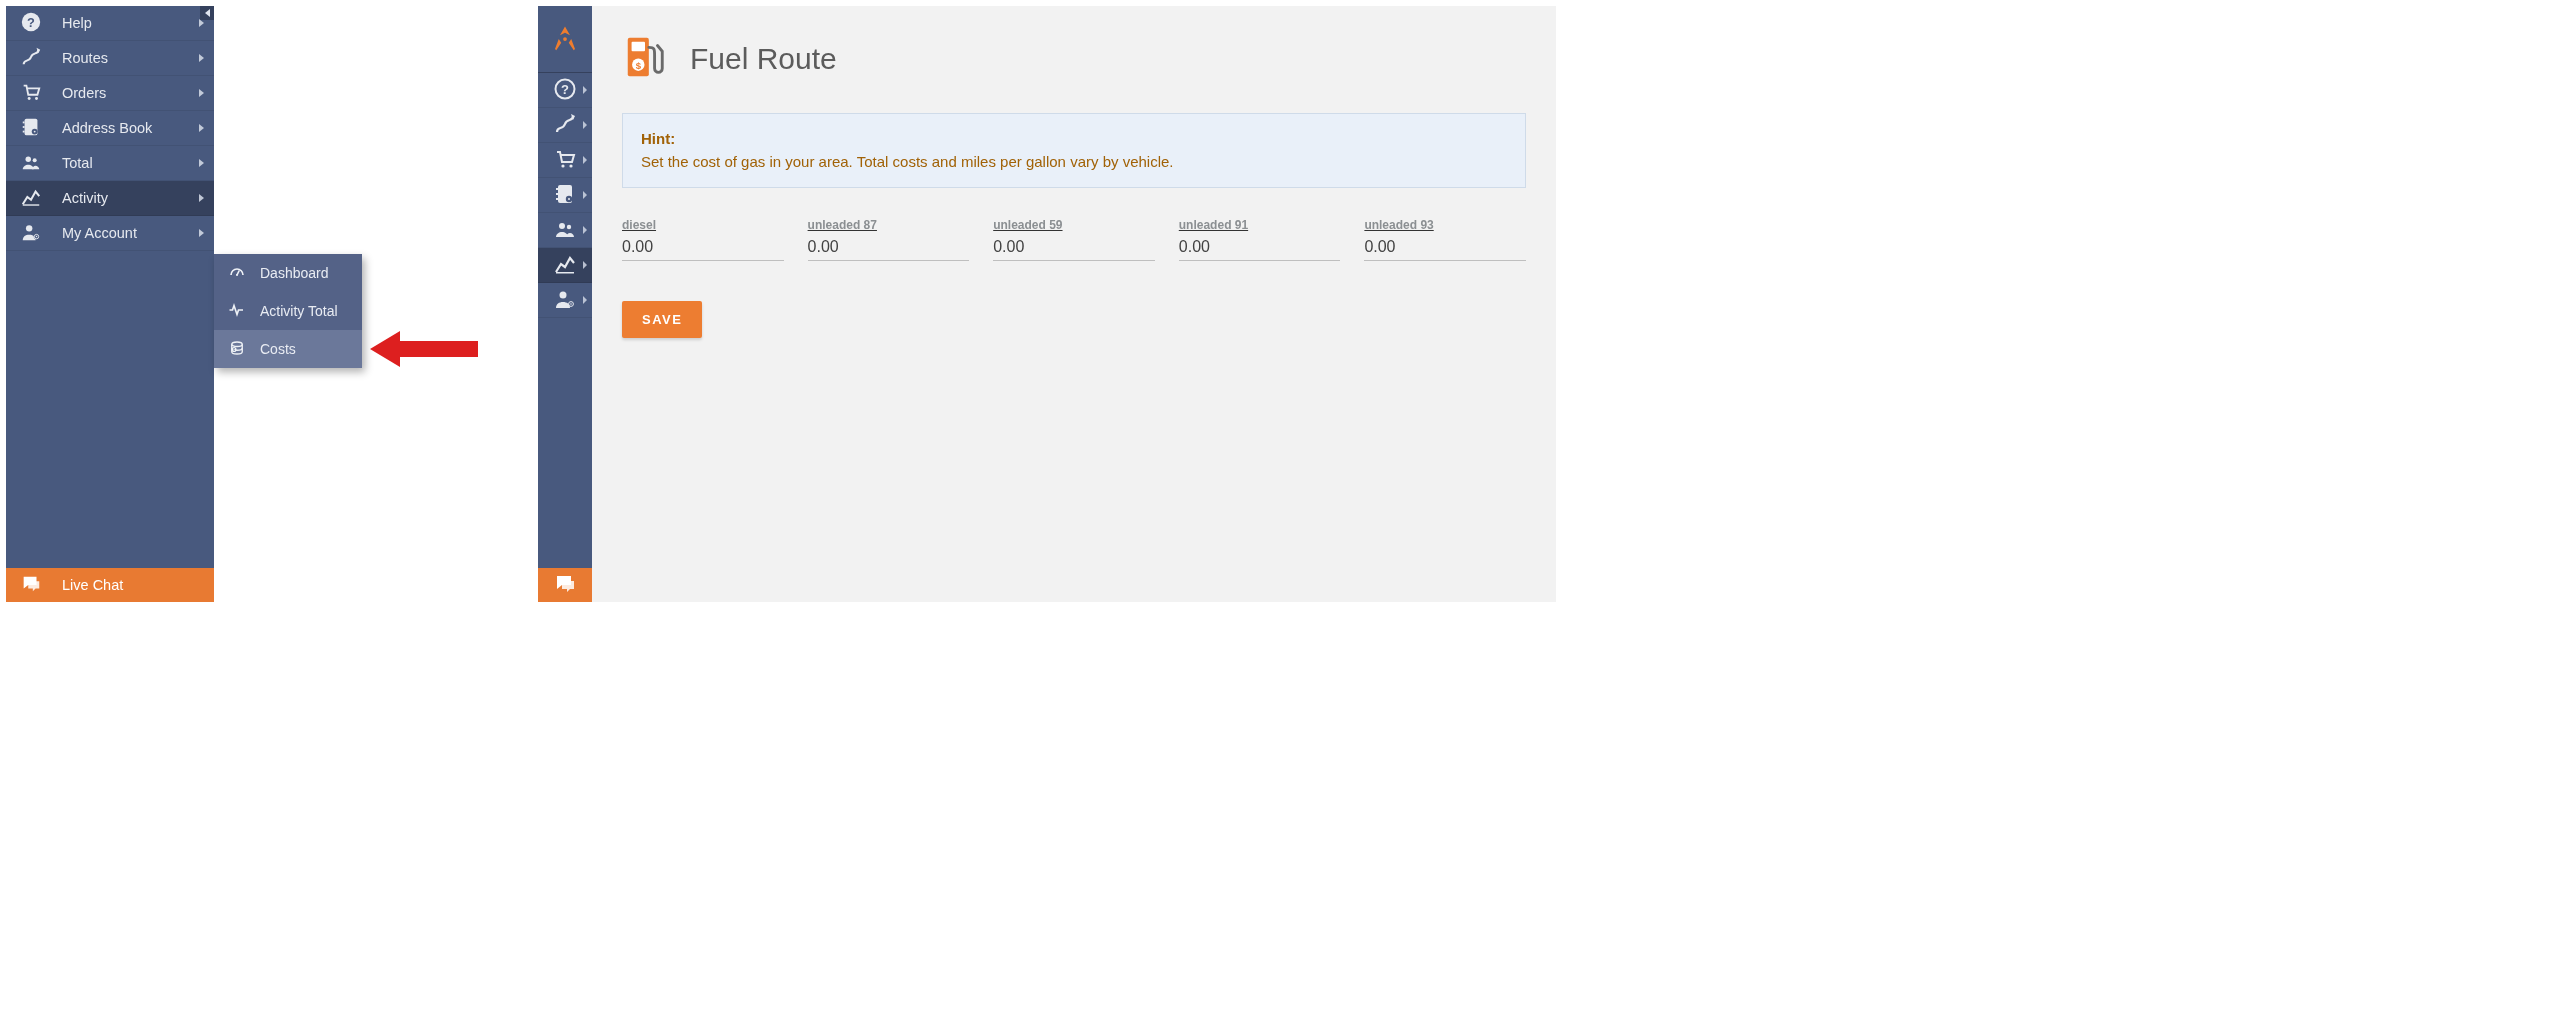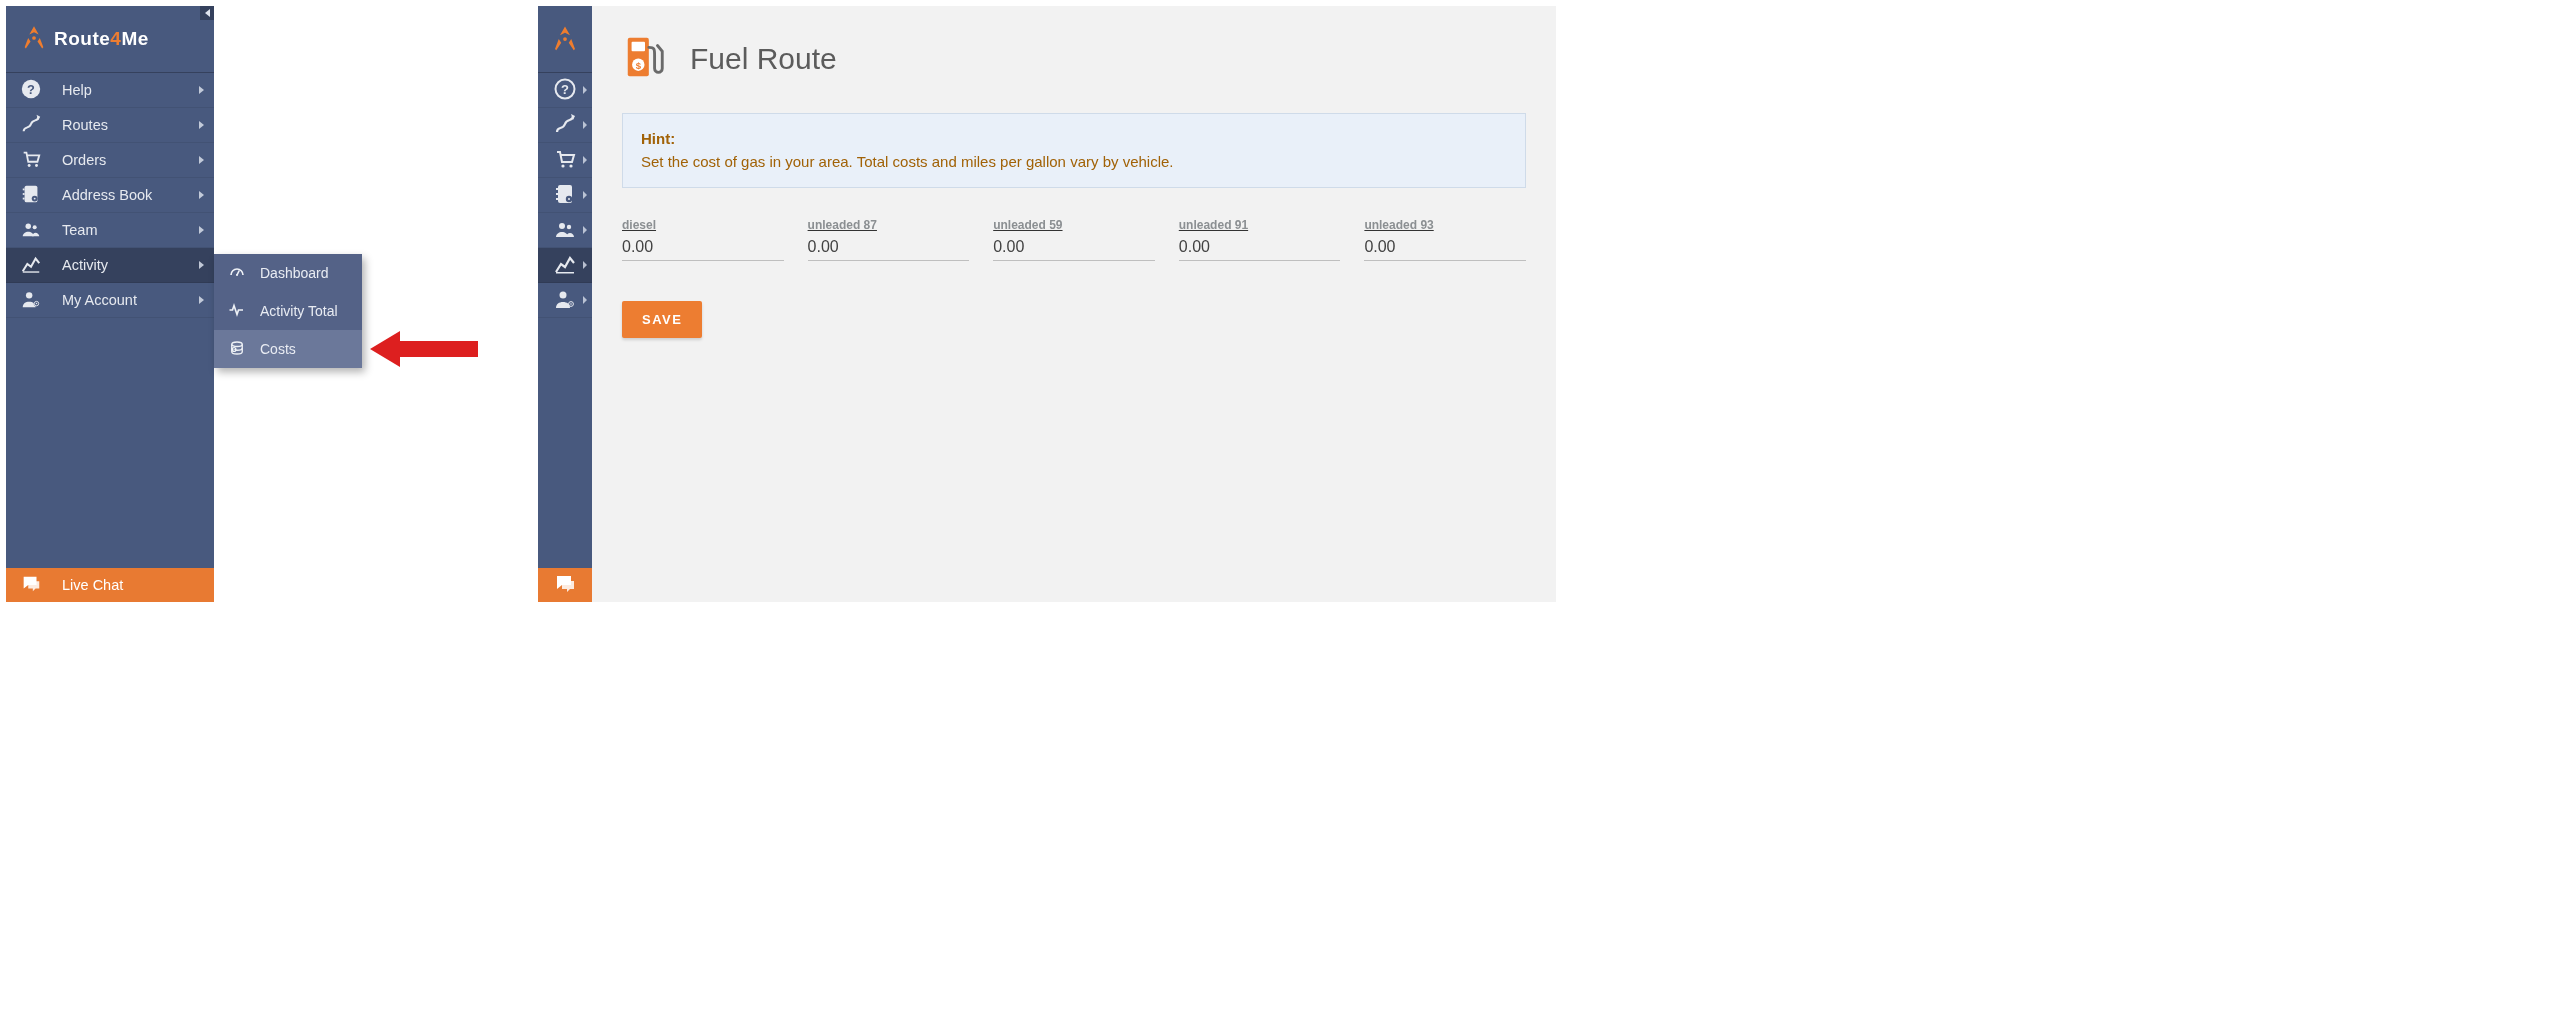--- a/index.html
+++ b/index.html
@@ -73,33 +73,20 @@
   .ic-nav2{width:24px;height:24px;fill:#eef1f6;}
   .ic-orange{fill:#fff;}
 </style>
 </head>
 <body>
 
 <div class="canvas">
 
   <div class="nav1">
     <div class="collapse-handle"></div>
-    <div class="brand">
-      <span>
-        <svg class="ic" viewBox="0 0 24 24" style="width:28px;height:28px;">
-          <path fill="#ef7d2e" d="M12 2 L8 9 L12 7 L16 9 Z"></path>
-          <path fill="#ef7d2e" d="M4 20 L7 12 L9 15 L5 21 Z"></path>
-          <path fill="#ef7d2e" d="M20 20 L17 12 L15 15 L19 21 Z"></path>
-          <circle cx="12" cy="12" r="1.6" fill="#ef7d2e"></circle>
-        </svg>
-      </span>
-      <span class="text">
-        <span>Route</span><span class="four">4</span><span>Me</span>
-      </span>
-    </div>
 
     <div class="item">
       <span>
         <svg class="ic" viewBox="0 0 24 24">
             <circle cx="12" cy="12" r="10" fill="#e6e9ef"></circle>
             <text x="12" y="17" text-anchor="middle" font-size="14" font-weight="bold" fill="#48597e">?</text>
           </svg>
       </span>
       <span class="lbl">Help</span>
       <span class="arrow"></span>
@@ -141,21 +128,21 @@
     </div>
     <div class="item">
       <span>
         <svg class="ic" viewBox="0 0 24 24">
             <circle cx="9" cy="9" r="3" fill="#e6e9ef"></circle>
             <circle cx="16" cy="10" r="2.2" fill="#e6e9ef"></circle>
             <path d="M3 20c0-3 3-5 6-5s6 2 6 5" fill="#e6e9ef"></path>
             <path d="M13 20c0-2 2-4 4-4s4 2 4 4" fill="#e6e9ef"></path>
           </svg>
       </span>
-      <span class="lbl">Team</span>
+      <span class="lbl">Total</span>
       <span class="arrow"></span>
     </div>
     <div class="item active">
       <span>
         <svg class="ic" viewBox="0 0 24 24">
             <path d="M3 20l5-8 4 3 5-9 4 5" stroke="#e6e9ef" stroke-width="2.2" fill="none"></path>
             <rect x="3" y="20" width="18" height="1.5" fill="#e6e9ef"></rect>
           </svg>
       </span>
       <span class="lbl">Activity</span>

